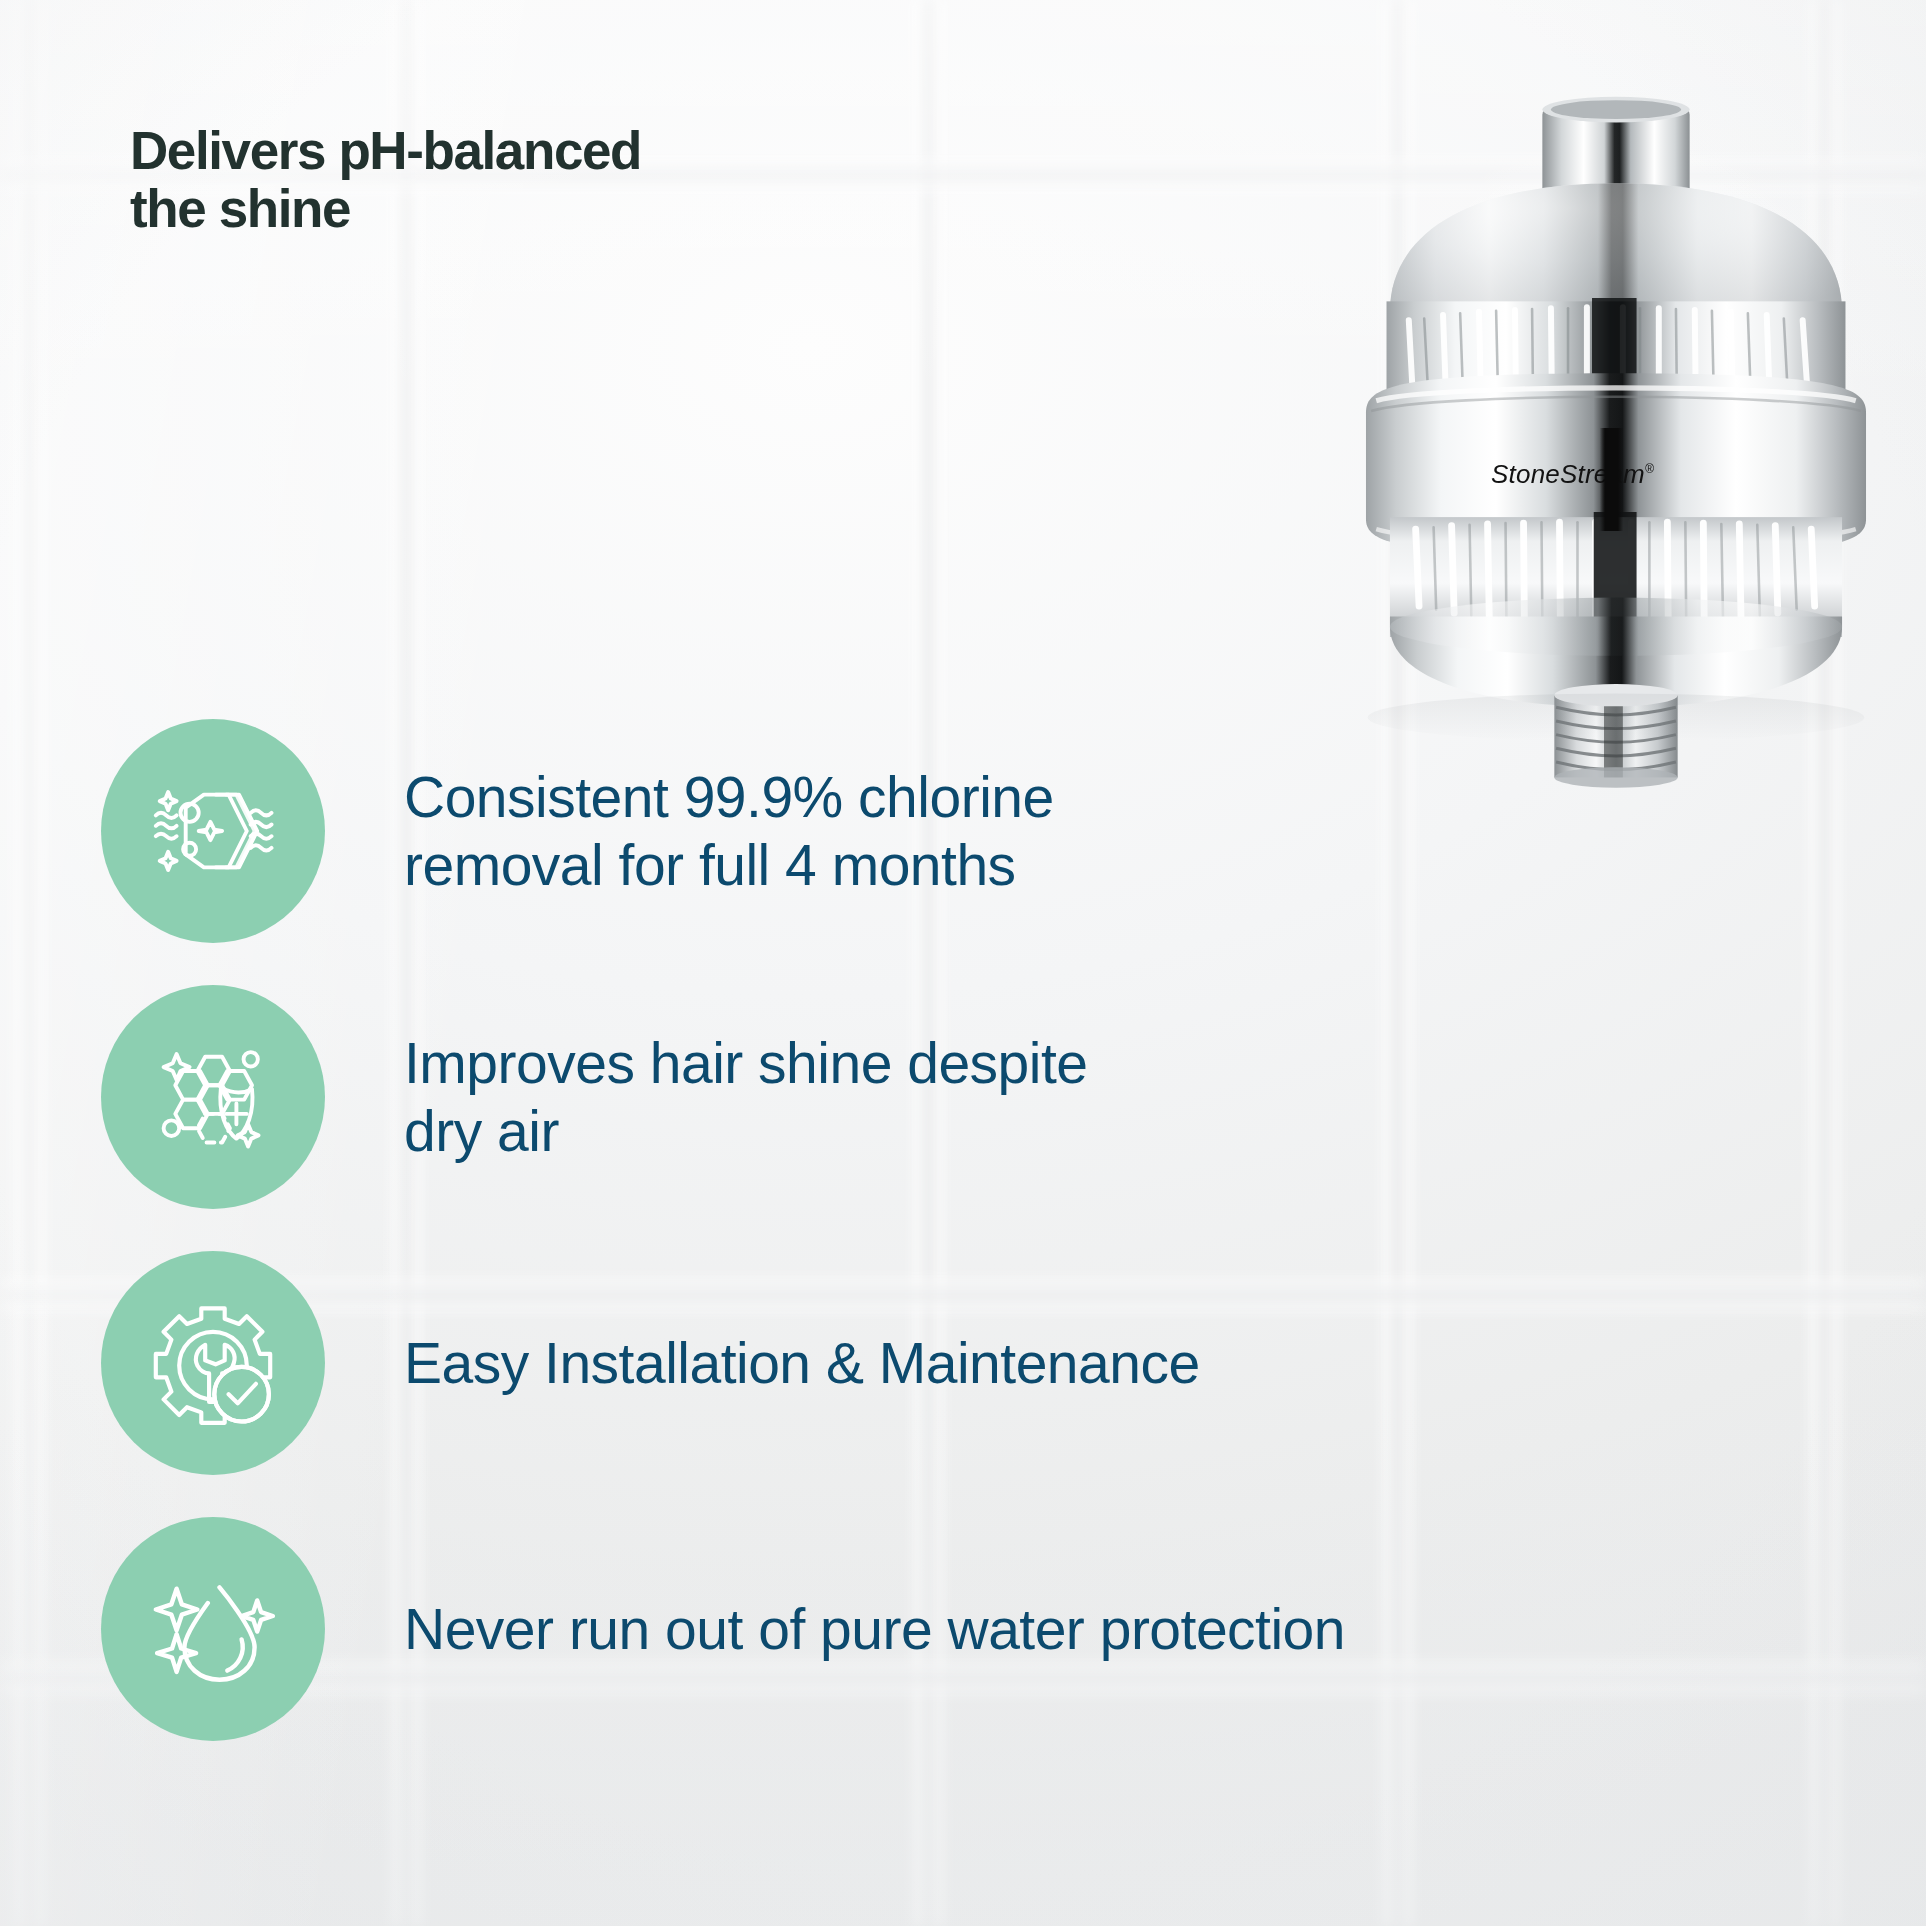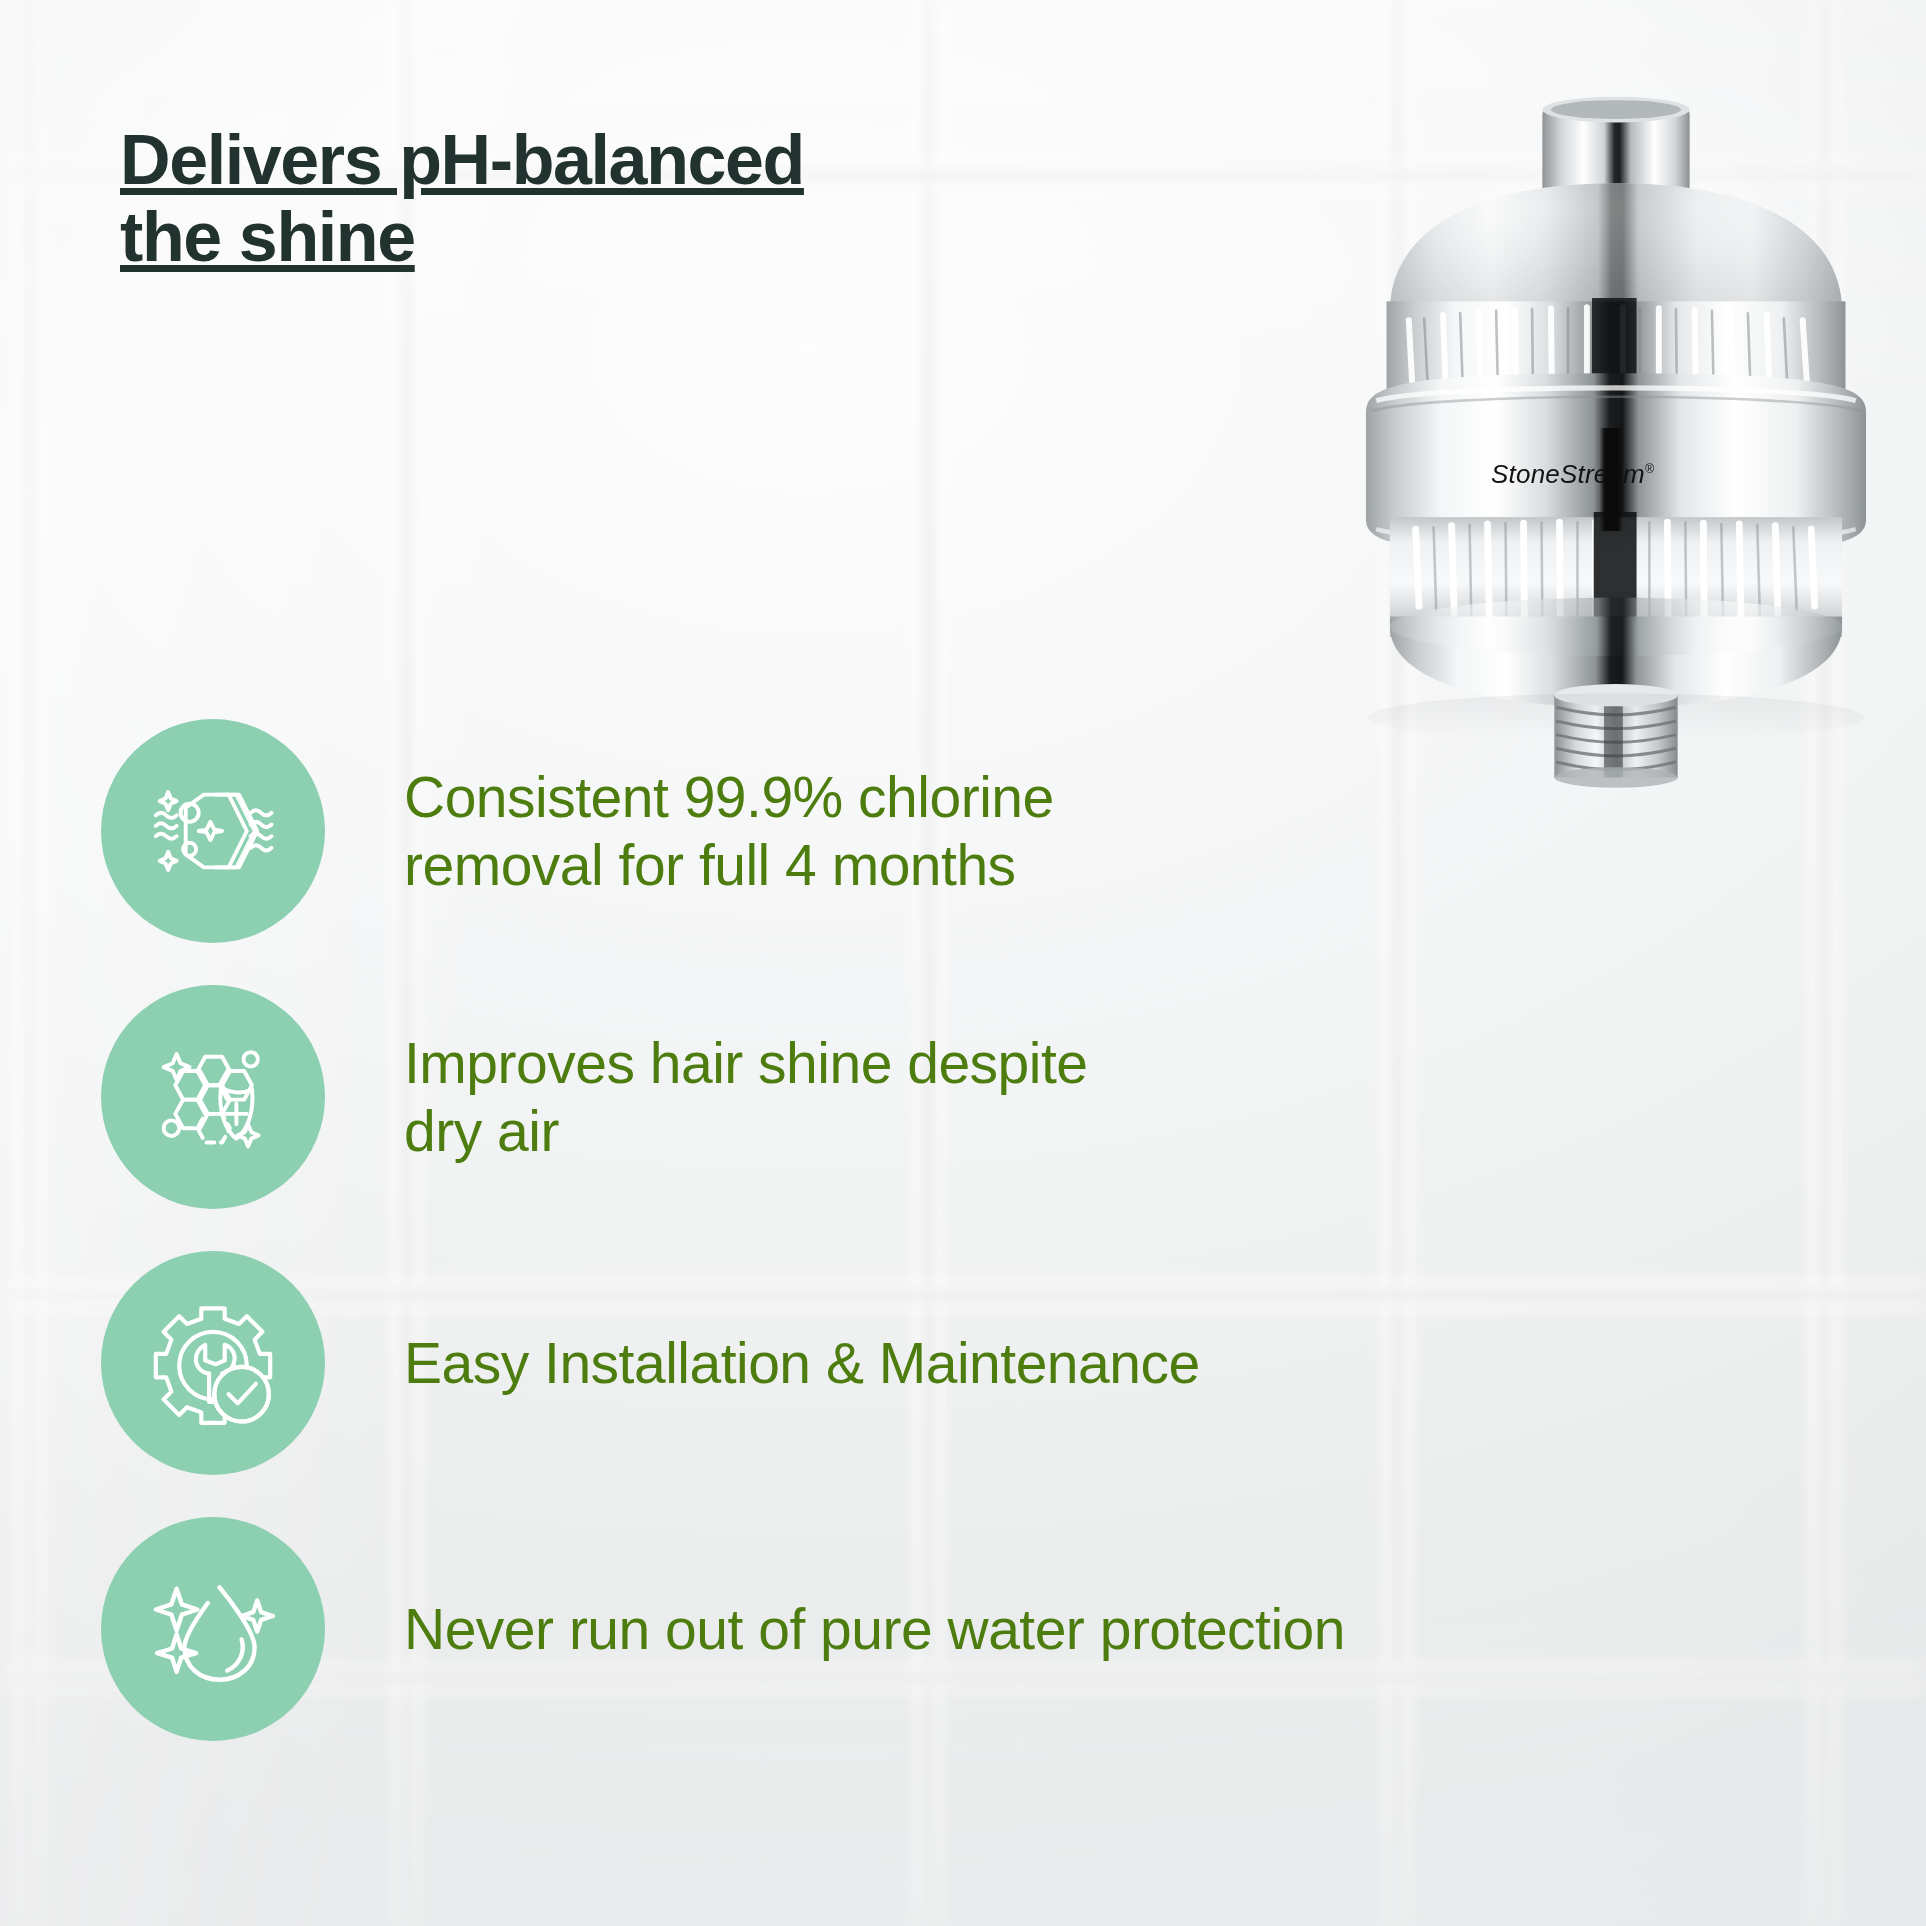--- a/index.html
+++ b/index.html
@@ -46,26 +46,25 @@
       linear-gradient(100deg, rgba(255,255,255,.55) 0%, rgba(255,255,255,0) 30%),
       linear-gradient(to bottom, rgba(255,255,255,.40) 0%, rgba(255,255,255,0) 22%, rgba(255,255,255,0) 72%, rgba(236,238,239,.55) 100%);
   }
   .vignette{
     position:absolute; inset:0;
     background:radial-gradient(ellipse 95% 95% at 50% 45%, rgba(255,255,255,0) 55%, rgba(222,224,226,.45) 100%);
   }
 
   
   #headline{
-    position:absolute; left:120px; top:122px; width:1139px;
+    position:absolute; left:130px; top:122px; width:1139px;
     color:#22322f;
-    font-size:70px; font-weight:700; line-height:1.10;
+    font-size:53px; font-weight:700; line-height:1.10;
     letter-spacing:-1.4px;
     z-index:6;
-    text-decoration:underline;
   }
   #headline .hl-line{ display:block; white-space:nowrap; }
 
   
   #features{ position:absolute; left:101px; top:717px; width:1712px; z-index:6; }
   .feature{
     position:relative;
     height:228px;
     margin-bottom:38px;
     display:flex; align-items:center;
@@ -73,21 +72,21 @@
   .icon-circle{
     flex:0 0 224px;
     width:224px; height:224px;
     border-radius:50%;
     background:#8ccfb1;
     display:flex; align-items:center; justify-content:center;
   }
   .icon-circle svg{ width:130px; height:130px; display:block; }
   .feature-text{
     margin-left:79px;
-    color:#4d7c0f;
+    color:#0c4a6e;
     font-size:57px; font-weight:400; line-height:1.20;
     letter-spacing:-0.5px;
     max-width:1335px;
   }
   .feature-text .ft-line{ display:block; white-space:nowrap; }
 
   
   #product{
     position:absolute; left:1342px; top:82px;
     width:548px; height:711px;

